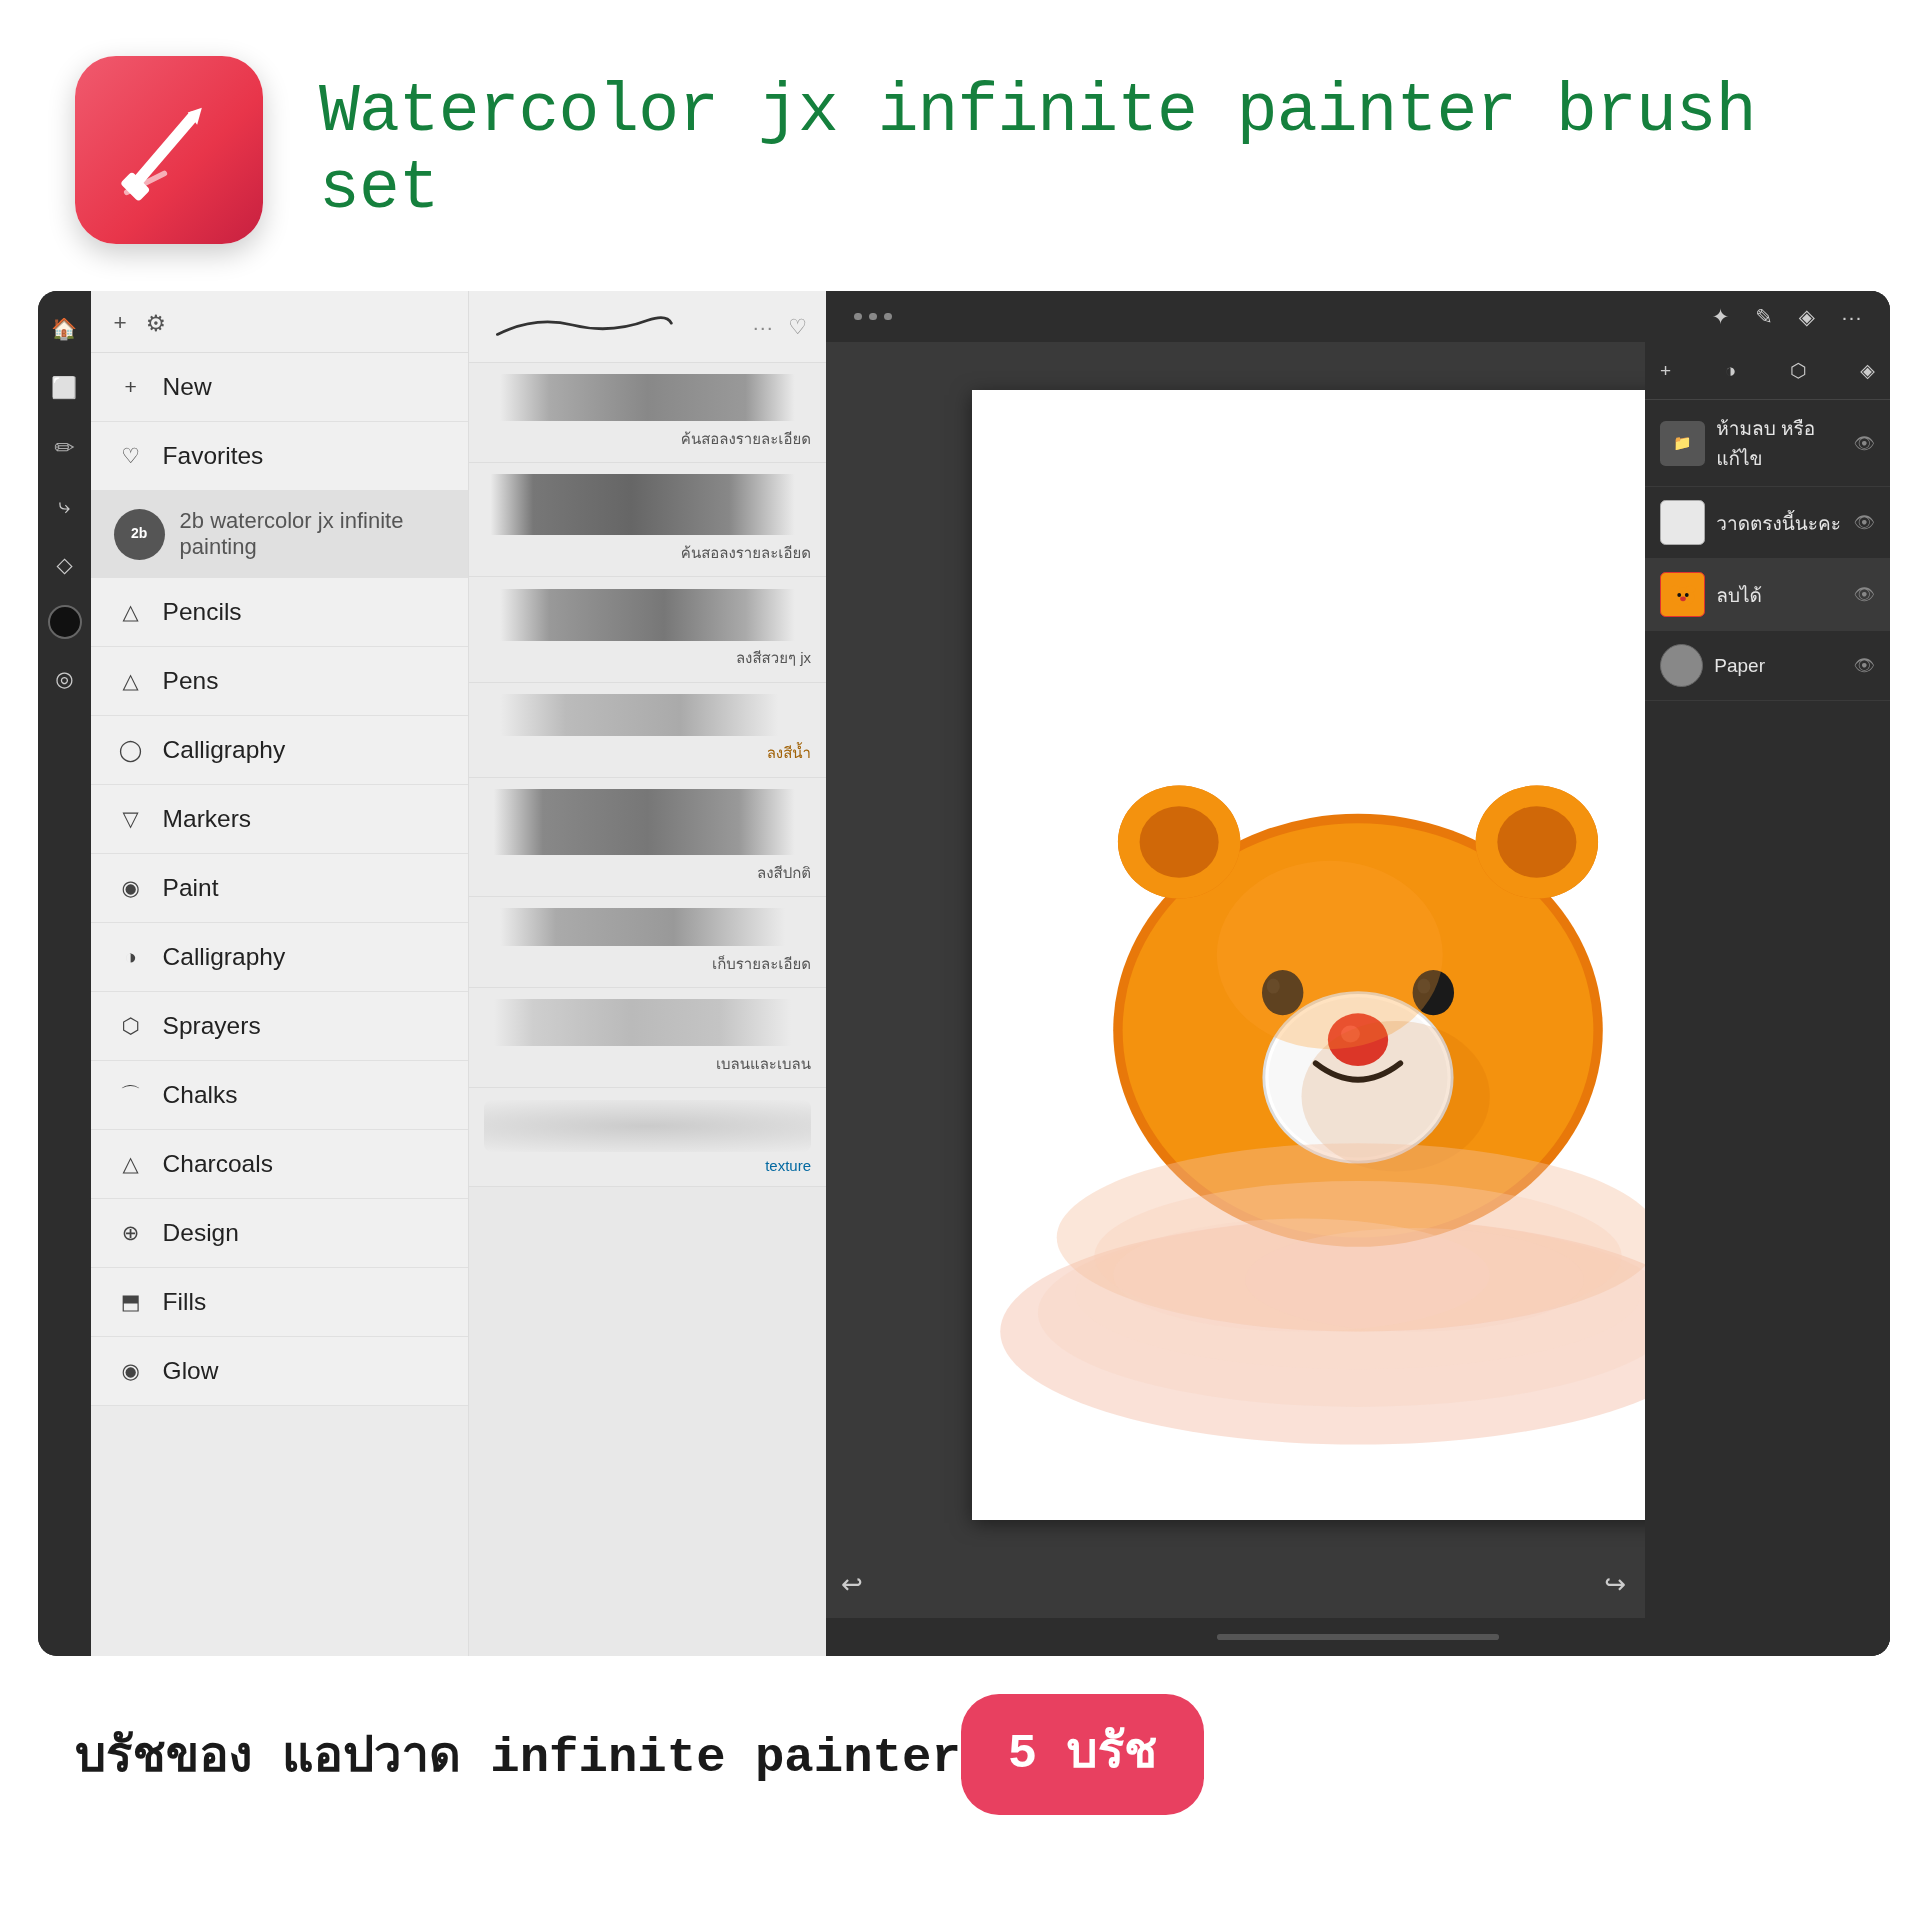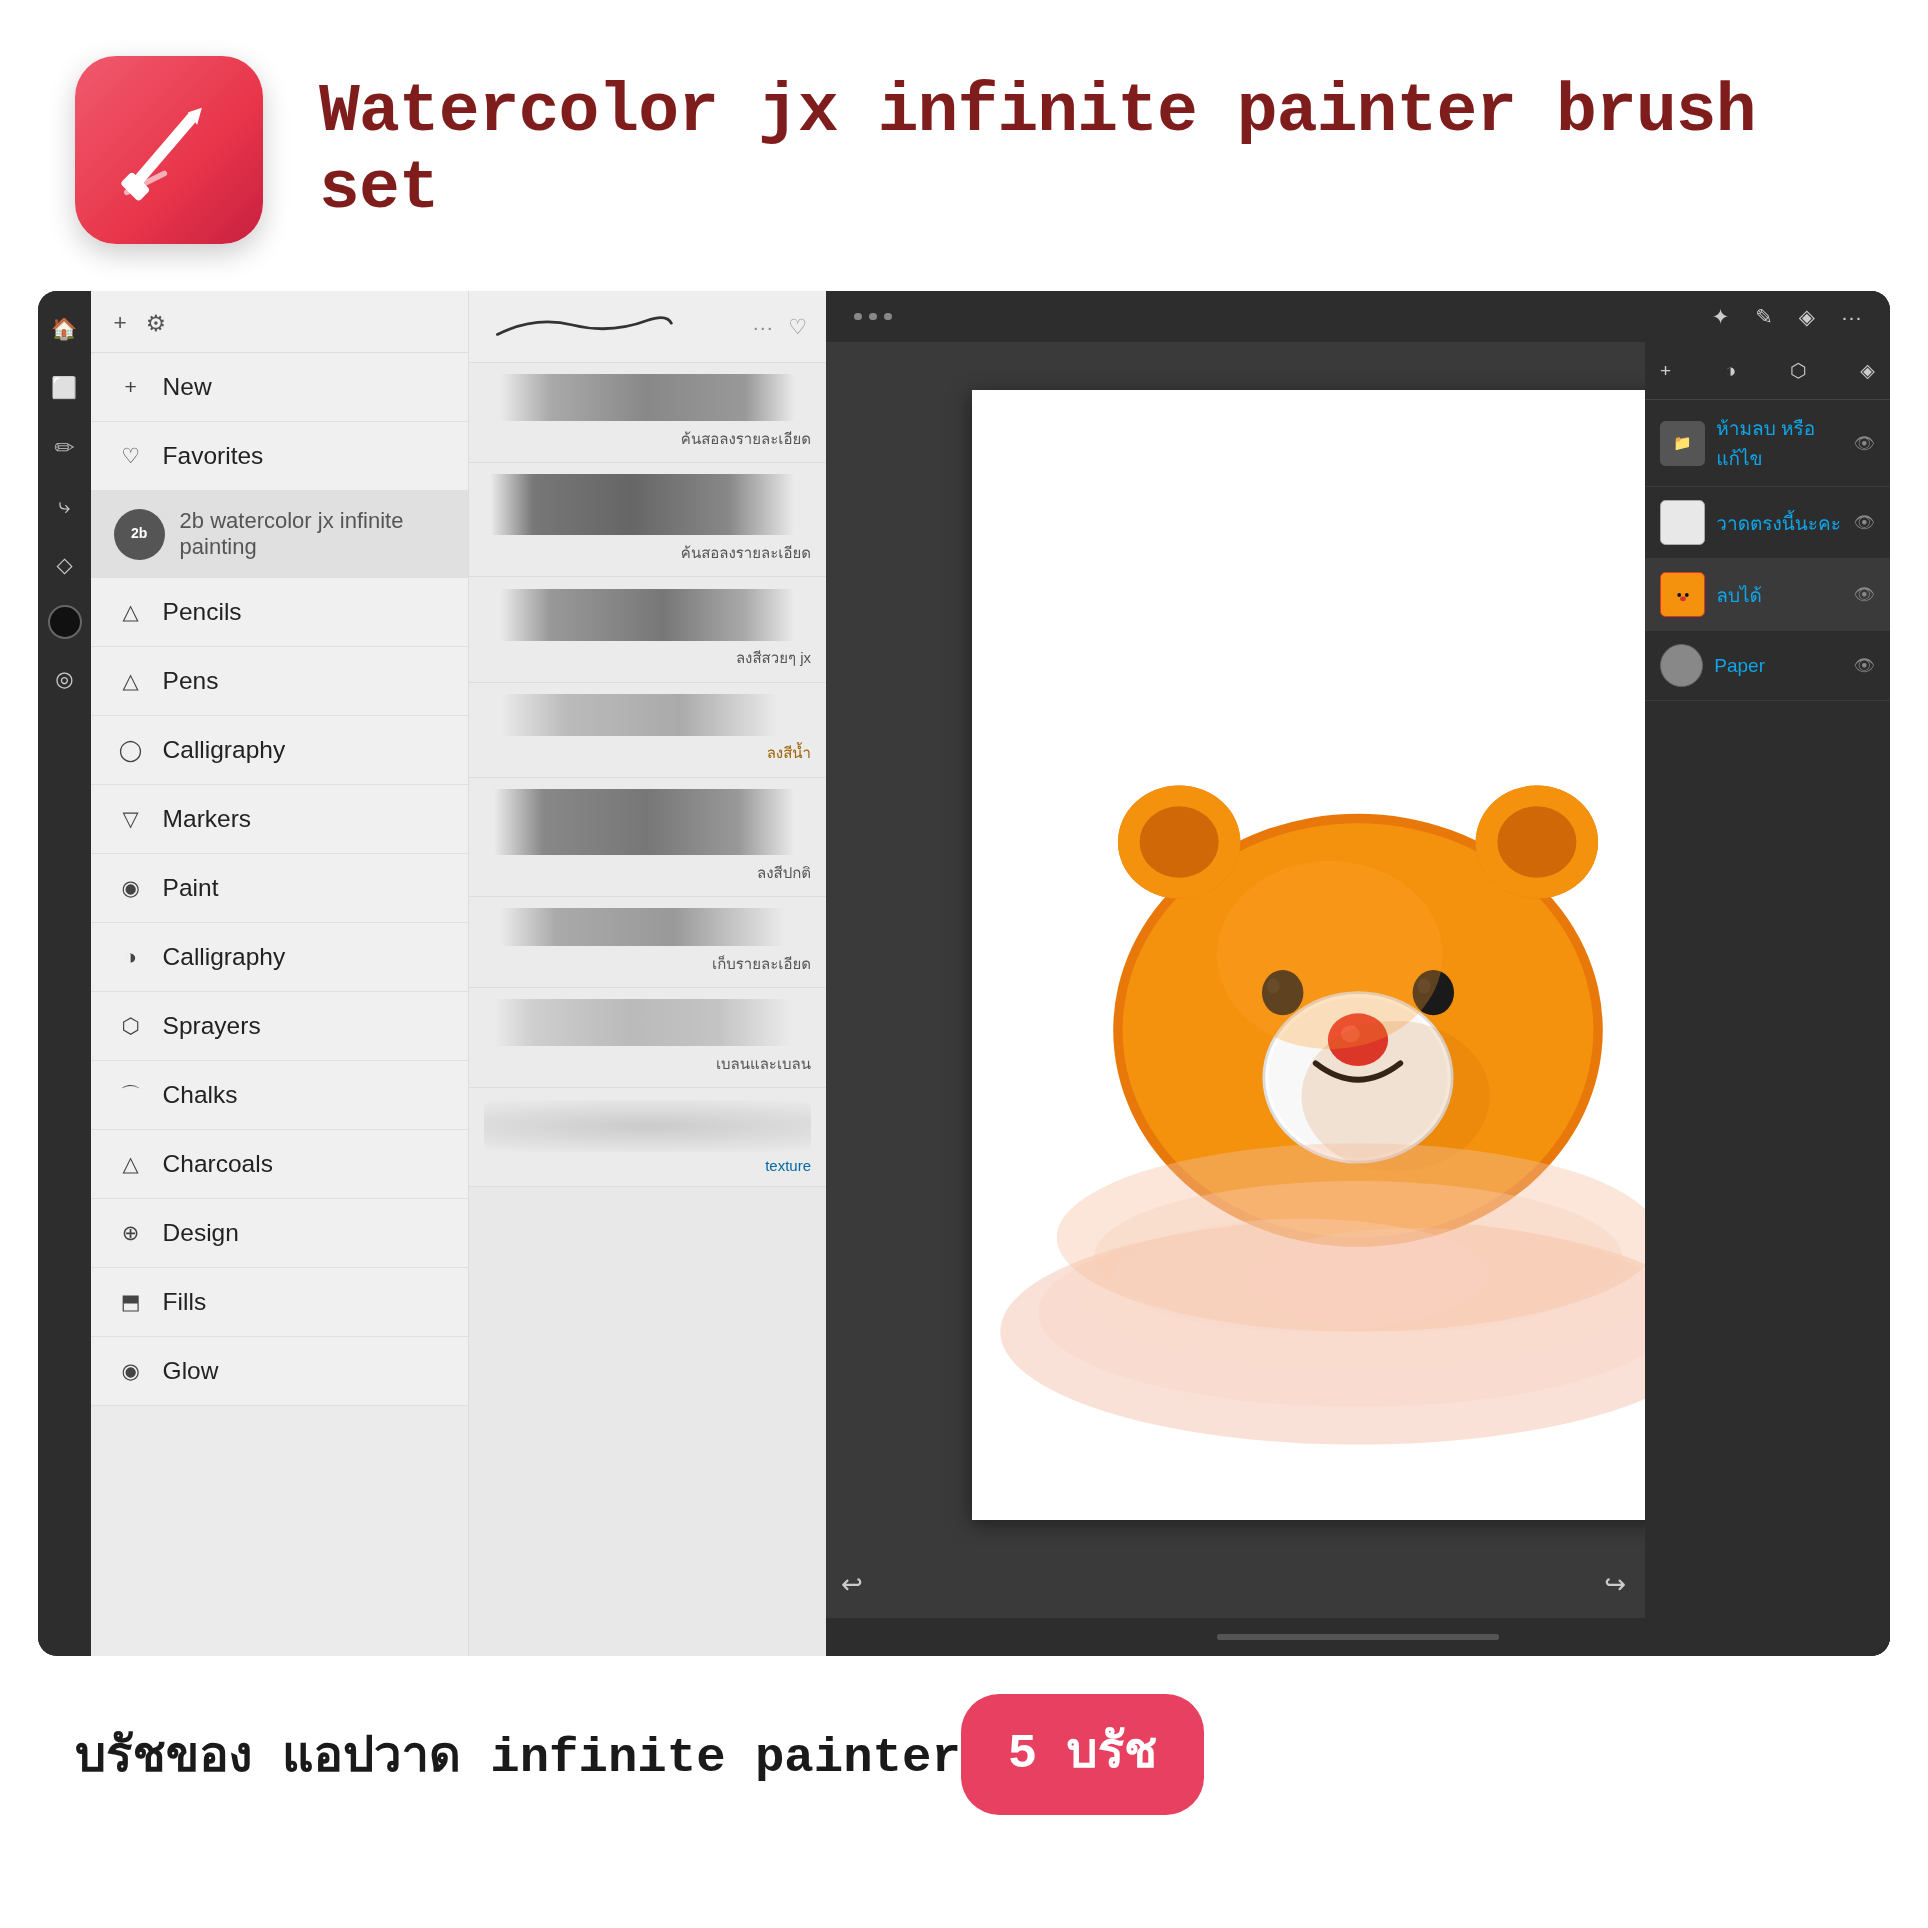--- a/index.html
+++ b/index.html
@@ -33,22 +33,22 @@
       margin-right: 56px;
     }
 
     .app-icon svg {
       width: 122px;
       height: 122px;
     }
 
     .app-title {
       font-size: 68px;
-      font-weight: 700;
-      color: #7f1d1d;
+      font-weight: 400;
+      color: #15803d;
       font-family: 'Courier New', monospace;
       letter-spacing: -0.9px;
     }
 
     
     .main-area {
       background: #2d2d2d;
       margin: 0 38px;
       border-radius: 19px;
       height: 1365px;
@@ -289,21 +289,21 @@
       align-items: center;
       justify-content: center;
     }
 
     .layer-thumb.bear-thumb {
       background: #f0a030;
       border: 1.9px solid #e05020;
     }
 
     .layer-name {
-      color: #0ea5e9;
+      color: #e5e5e5;
       font-size: 19px;
       flex: 1;
     }
 
     .layer-eye {
       color: #888;
       font-size: 17px;
       cursor: pointer;
     }
 

